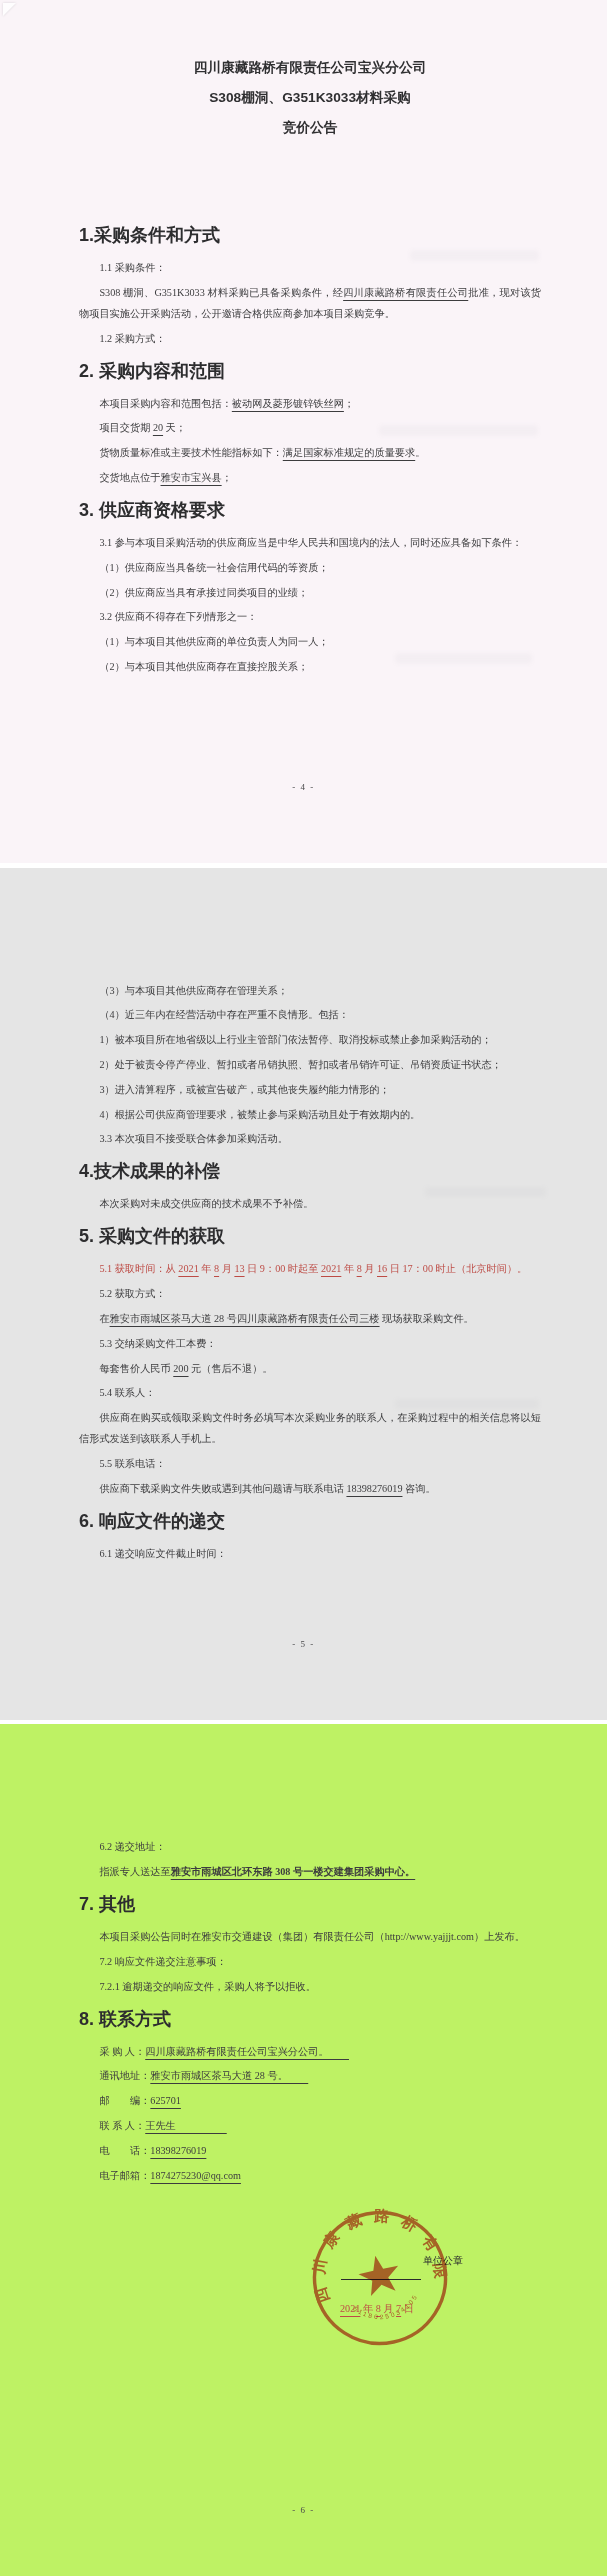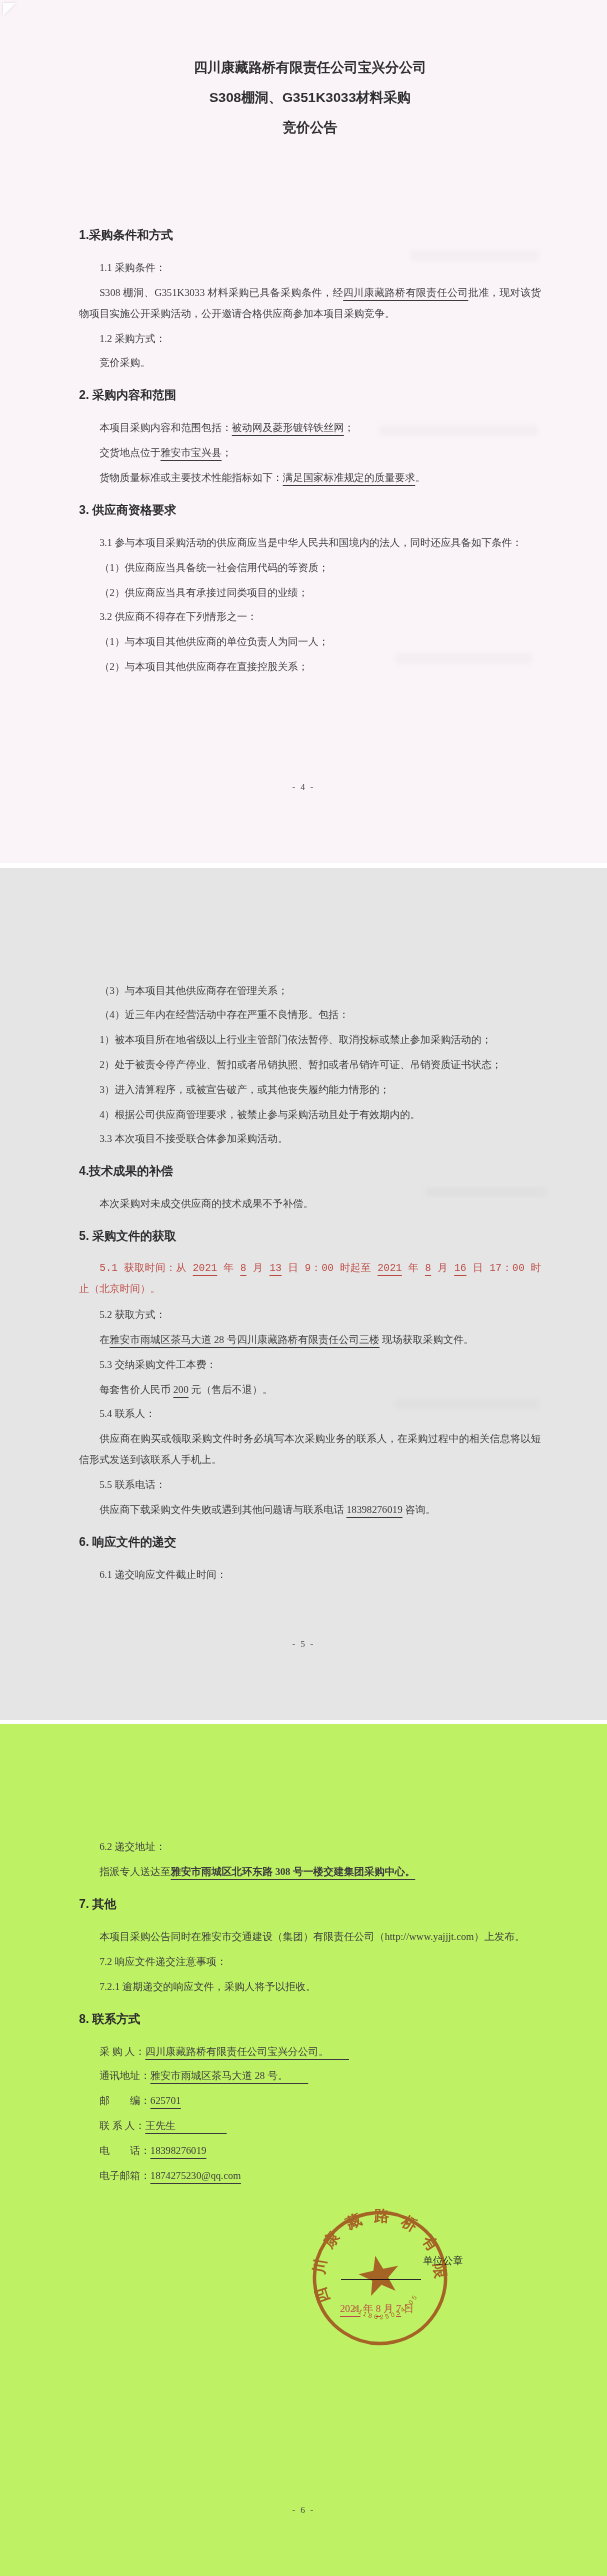--- a/index.html
+++ b/index.html
@@ -6,23 +6,23 @@
   .doc{position:relative;width:607px;font-family:"Liberation Serif",serif;}
   .page{position:relative;overflow:hidden;}
   .page-4{height:863px;background:#faf4f8;}
   .page-5{height:852px;background:#e5e5e5;margin-top:4.6px;}
   .page-6{height:852px;background:#bef264;margin-top:4.6px;}
   .content{padding:53px 66px 0 79px;}
   .page-5 .content,.page-6 .content{padding-top:112px;}
   .blk{font:10.2px/21px "Liberation Serif",serif;color:#3c3c3e;margin:0 0 3.8px 0;text-align:justify;}
   .blk.title{text-align:center;font-family:"Liberation Sans",sans-serif;font-weight:bold;font-size:13.7px;line-height:30px;color:#2f2f31;margin:0;}
   .blk.gap{margin-bottom:79px;}
-  .blk.h1{font-family:"Liberation Sans",sans-serif;font-weight:bold;font-size:12px;line-height:26px;color:#2d2d2f;margin:9px 0 9px 0;text-align:left;}
+  .blk.h1{font-family:"Liberation Sans",sans-serif;font-weight:bold;font-size:18px;line-height:26px;color:#2d2d2f;margin:9px 0 9px 0;text-align:left;}
   .blk.i{text-indent:2em;}
-  .blk.red{color:#bd4b45;font-family:Liberation Mono, monospace;}
+  .blk.red{color:#bd4b45;}
   .u{text-decoration:underline;text-underline-offset:3.8px;text-decoration-thickness:0.8px;}
   .b{font-weight:bold;text-decoration:underline;}
   .pageno{position:absolute;left:0;right:0;bottom:70px;text-align:center;font:9px/10.6px "Liberation Serif",serif;color:#4a4a4c;letter-spacing:1.5px;}
   .page-6 .pageno{bottom:61px;}
   .dogear{position:absolute;top:3px;left:3px;width:0;height:0;border-top:13.7px solid #fefdfe;border-right:13.7px solid transparent;filter:drop-shadow(0.8px 0.8px 0.8px #d8d2d8);}
   .bleed{position:absolute;background:#8a8a96;opacity:0.05;filter:blur(2.3px);border-radius:3px;}
   
   .stamp-line{position:absolute;left:341px;top:555px;width:80px;border-top:1.1px solid #2a2a2c;}
   .stamp-label{position:absolute;left:423px;top:527px;font:10px/20px "Liberation Serif",serif;color:#2c2c2e;}
   .stamp-date{position:absolute;left:340px;top:574px;font:10.2px/21px "Liberation Serif",serif;color:#bd4b45;}
@@ -40,25 +40,25 @@
     <div class="bleed" style="left:379px;top:425px;width:159px;height:10.6px;"></div>
     <div class="bleed" style="left:395px;top:653px;width:137px;height:10.6px;"></div>
     <div class="content">
         <div class="blk title"><span>四川康藏路桥有限责任公司宝兴分公司</span></div>
         <div class="blk title"><span>S308棚洞、G351K3033材料采购</span></div>
         <div class="blk title gap"><span>竞价公告</span></div>
         <div class="blk h1"><span>1.采购条件和方式</span></div>
         <div class="blk p i"><span>1.1 采购条件：</span></div>
         <div class="blk p i"><span>S308 棚洞、G351K3033 材料采购已具备采购条件，经</span><span class="u">四川康藏路桥有限责任公司</span><span>批准，现对该货物项目实施公开采购活动，公开邀请合格供应商参加本项目采购竞争。</span></div>
         <div class="blk p i"><span>1.2 采购方式：</span></div>
-        <div class="blk p i"><span>竞价采购。</span></div>
         <div class="blk h1"><span>2. 采购内容和范围</span></div>
         <div class="blk p i"><span>本项目采购内容和范围包括：</span><span class="u">被动网及菱形镀锌铁丝网</span><span>；</span></div>
+        <div class="blk p i"><span>项目交货期 </span><span class="u">20</span><span> 天；</span></div>
+        <div class="blk p i"><span>货物质量标准或主要技术性能指标如下：</span><span class="u">满足国家标准规定的质量要求</span><span>。</span></div>
         <div class="blk p i"><span>交货地点位于</span><span class="u">雅安市宝兴县</span><span>；</span></div>
-        <div class="blk p i"><span>货物质量标准或主要技术性能指标如下：</span><span class="u">满足国家标准规定的质量要求</span><span>。</span></div>
         <div class="blk h1"><span>3. 供应商资格要求</span></div>
         <div class="blk p i"><span>3.1 参与本项目采购活动的供应商应当是中华人民共和国境内的法人，同时还应具备如下条件：</span></div>
         <div class="blk p i"><span>（1）供应商应当具备统一社会信用代码的等资质；</span></div>
         <div class="blk p i"><span>（2）供应商应当具有承接过同类项目的业绩；</span></div>
         <div class="blk p i"><span>3.2 供应商不得存在下列情形之一：</span></div>
         <div class="blk p i"><span>（1）与本项目其他供应商的单位负责人为同一人；</span></div>
         <div class="blk p i"><span>（2）与本项目其他供应商存在直接控股关系；</span></div>
       </div>
     <div class="pageno">- 4 -</div>
   </section>

